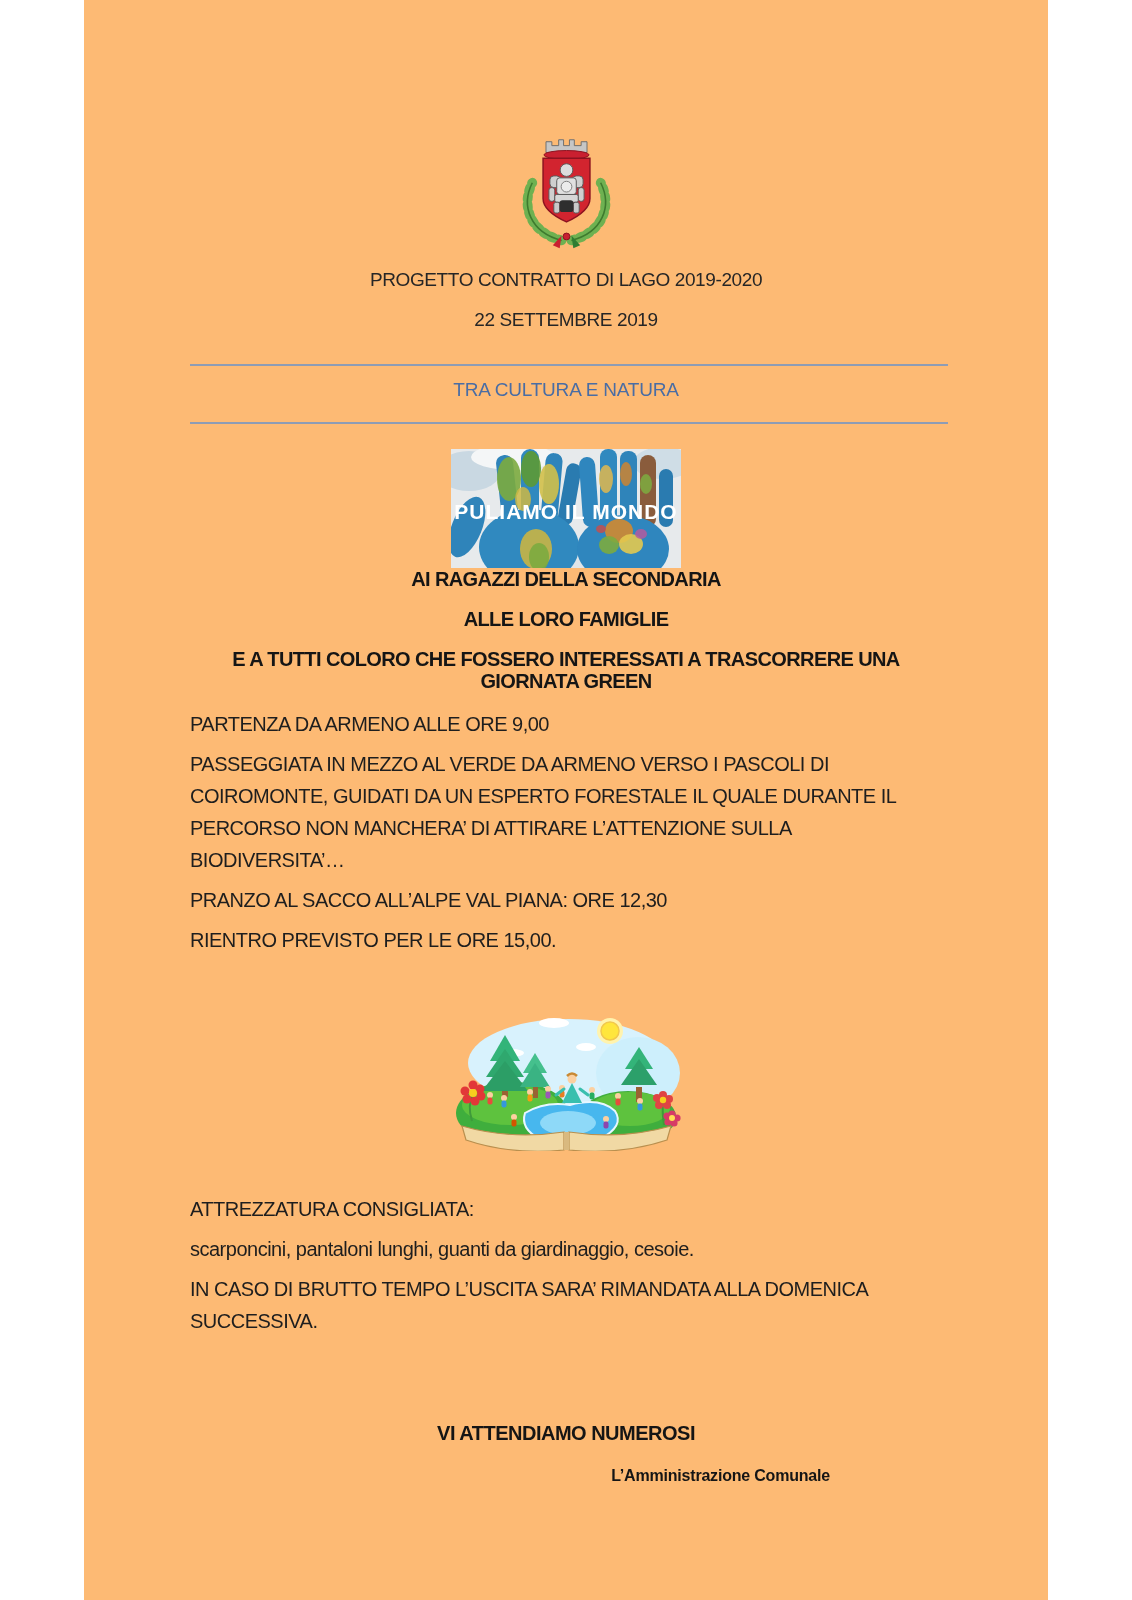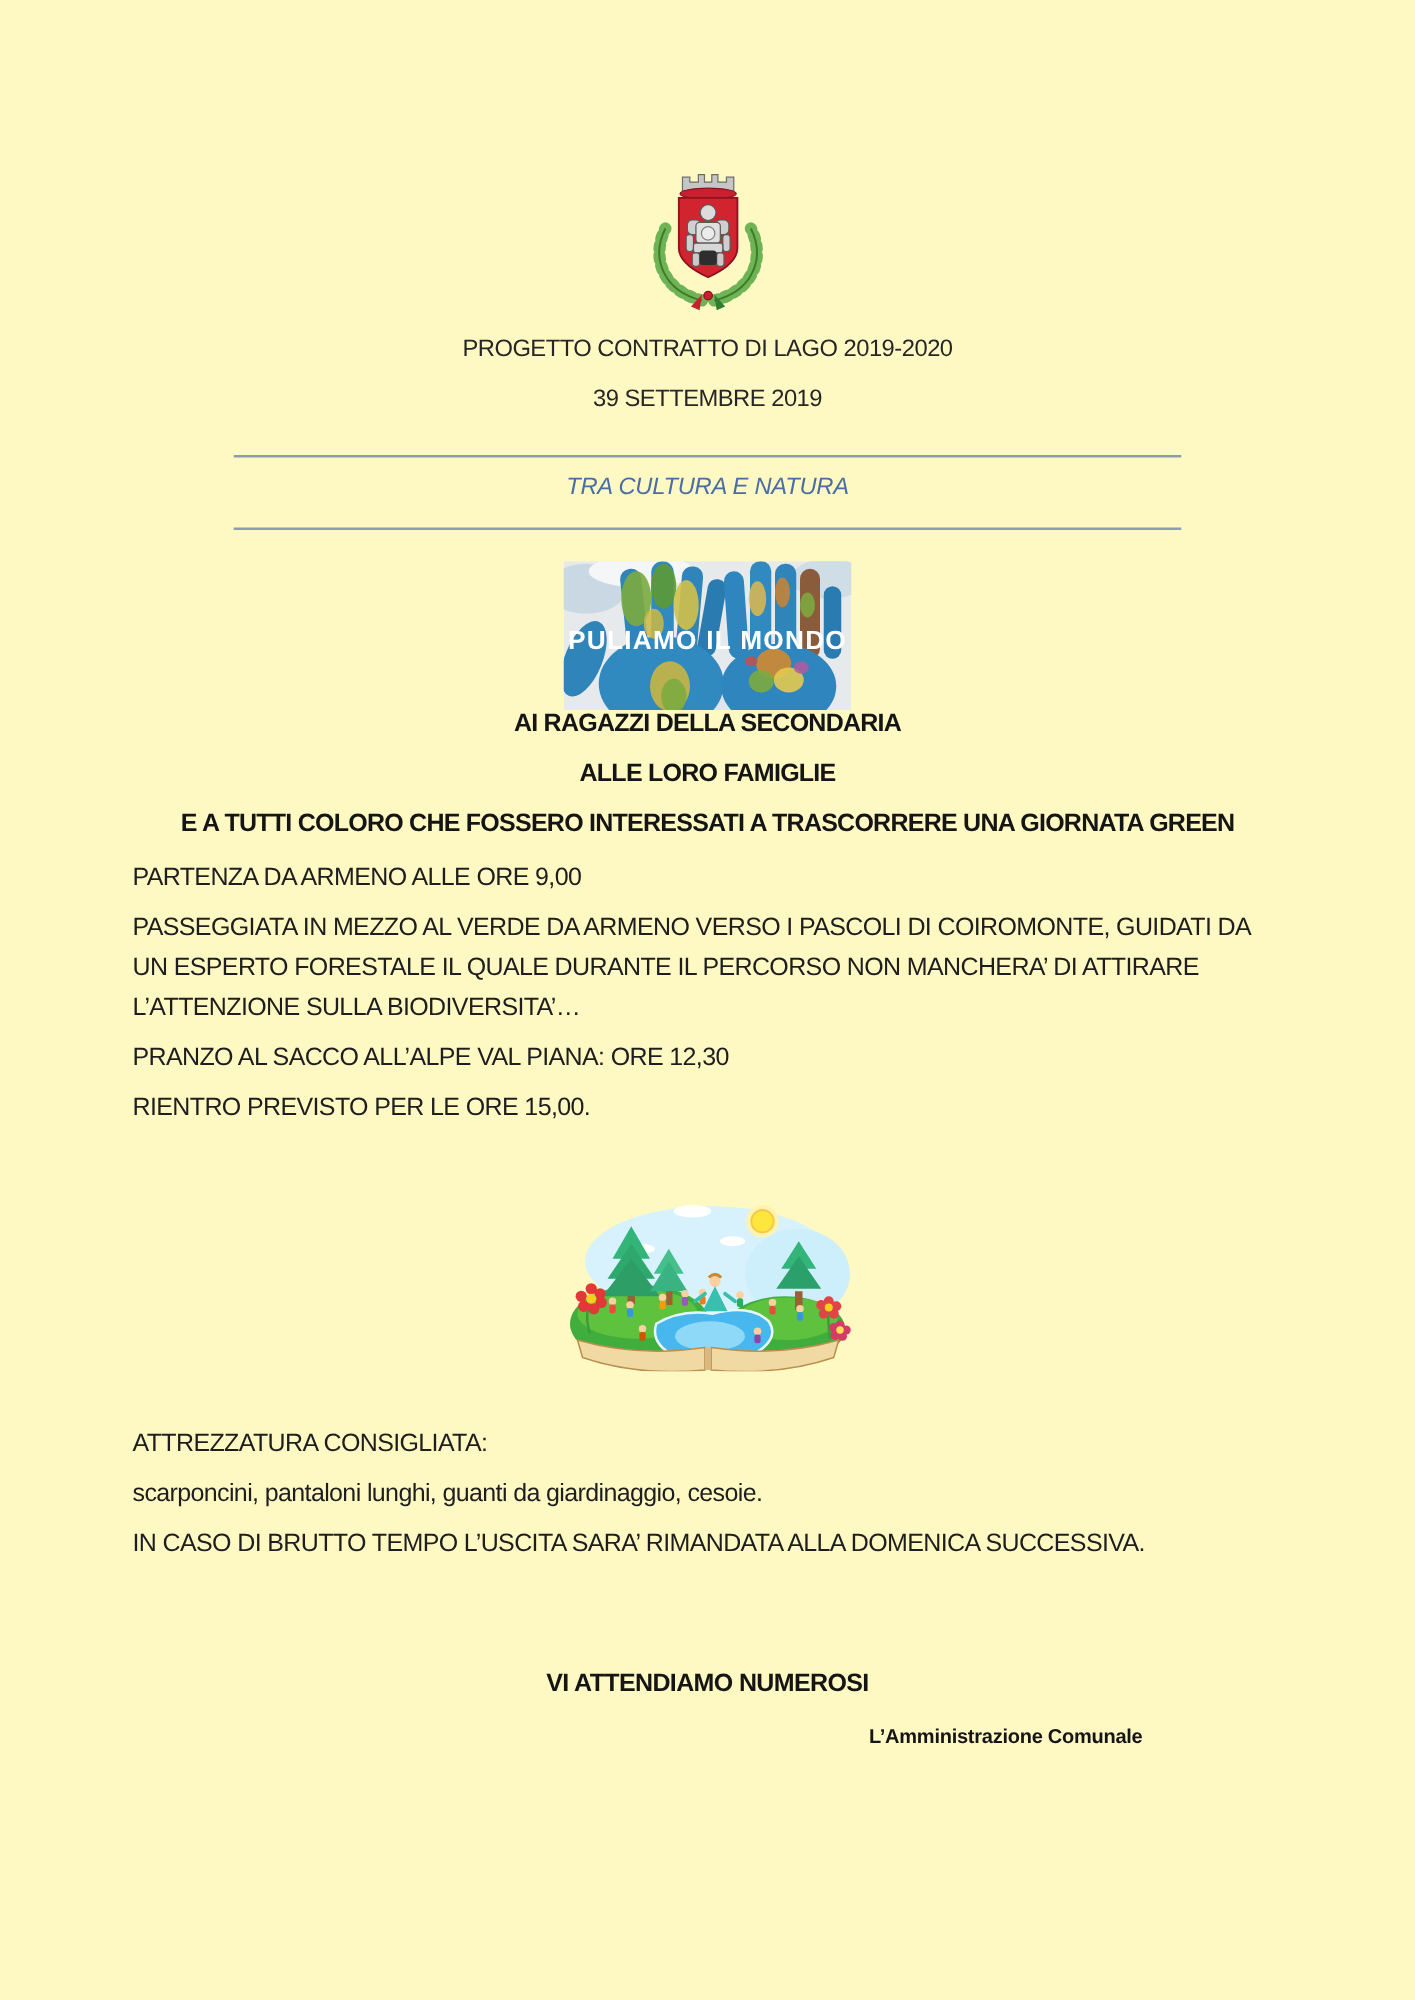--- a/index.html
+++ b/index.html
@@ -1,22 +1,22 @@
 <!DOCTYPE html>
 <html><head>
 <meta charset="utf-8">
 <style>
   * { box-sizing: border-box; }
   html, body { margin: 0; padding: 0; background: #ffffff; }
   .page {
     position: relative;
-    width: 1132px;
+    width: 964px;
     height: 1600px;
     margin: 0 auto;
-    background: #fef9c3;
+    background: #fdba74;
     padding: 130px 106px 0;
     font-family: "Liberation Sans", sans-serif;
     color: #1e1e1e;
     overflow: hidden;
   }
   p { margin: 0; }
   .t-head {
     font-size: 19px;
     line-height: 23px;
     letter-spacing: -0.4px;
@@ -30,21 +30,20 @@
     border-top: 2px solid #8d9cb5;
     width: 758px;
     margin: 0 auto;
   }
   .rule-1 { margin-top: 33px; }
   .rule-2 { margin-top: 21px; }
   .subtitle {
     margin-top: 13px;
     font-size: 19px;
     line-height: 22px;
-    font-style: italic;
     letter-spacing: -0.2px;
     text-align: center;
     color: #4a6da4;
   }
   .hero-wrap {
     margin: 25px auto 0;
     width: 230px;
     height: 119px;
     display: block;
   }
@@ -125,21 +124,21 @@
       <rect x="72" y="74" width="6" height="11" rx="2" fill="#c9c9c9" stroke="#5a5a5a" stroke-width="1"></rect>
       <rect x="58" y="72" width="14" height="12" rx="3" fill="#2e2e2e"></rect>
 
       <path d="M60,108 l-9,10 7,3 z" fill="#c92030"></path>
       <path d="M70,108 l9,10 -7,3 z" fill="#2e7d32"></path>
       <circle cx="65" cy="109" r="3.5" fill="#c92030" stroke="#8c1220"></circle>
     </svg>
   </div>
 
   <p class="t-head title">PROGETTO CONTRATTO DI LAGO 2019-2020</p>
-  <p class="t-head date">39 SETTEMBRE 2019</p>
+  <p class="t-head date">22 SETTEMBRE 2019</p>
 
   <div class="rule rule-1"></div>
   <p class="subtitle">TRA CULTURA E NATURA</p>
   <div class="rule rule-2"></div>
 
   <div class="hero-wrap">
     <svg width="230" height="119" viewBox="0 0 230 119">
       <rect x="0" y="0" width="230" height="119" fill="#e7eaec"></rect>
       <ellipse cx="18" cy="22" rx="32" ry="20" fill="#c9d8e2"></ellipse>
       <ellipse cx="212" cy="14" rx="30" ry="16" fill="#cfdde6"></ellipse>

